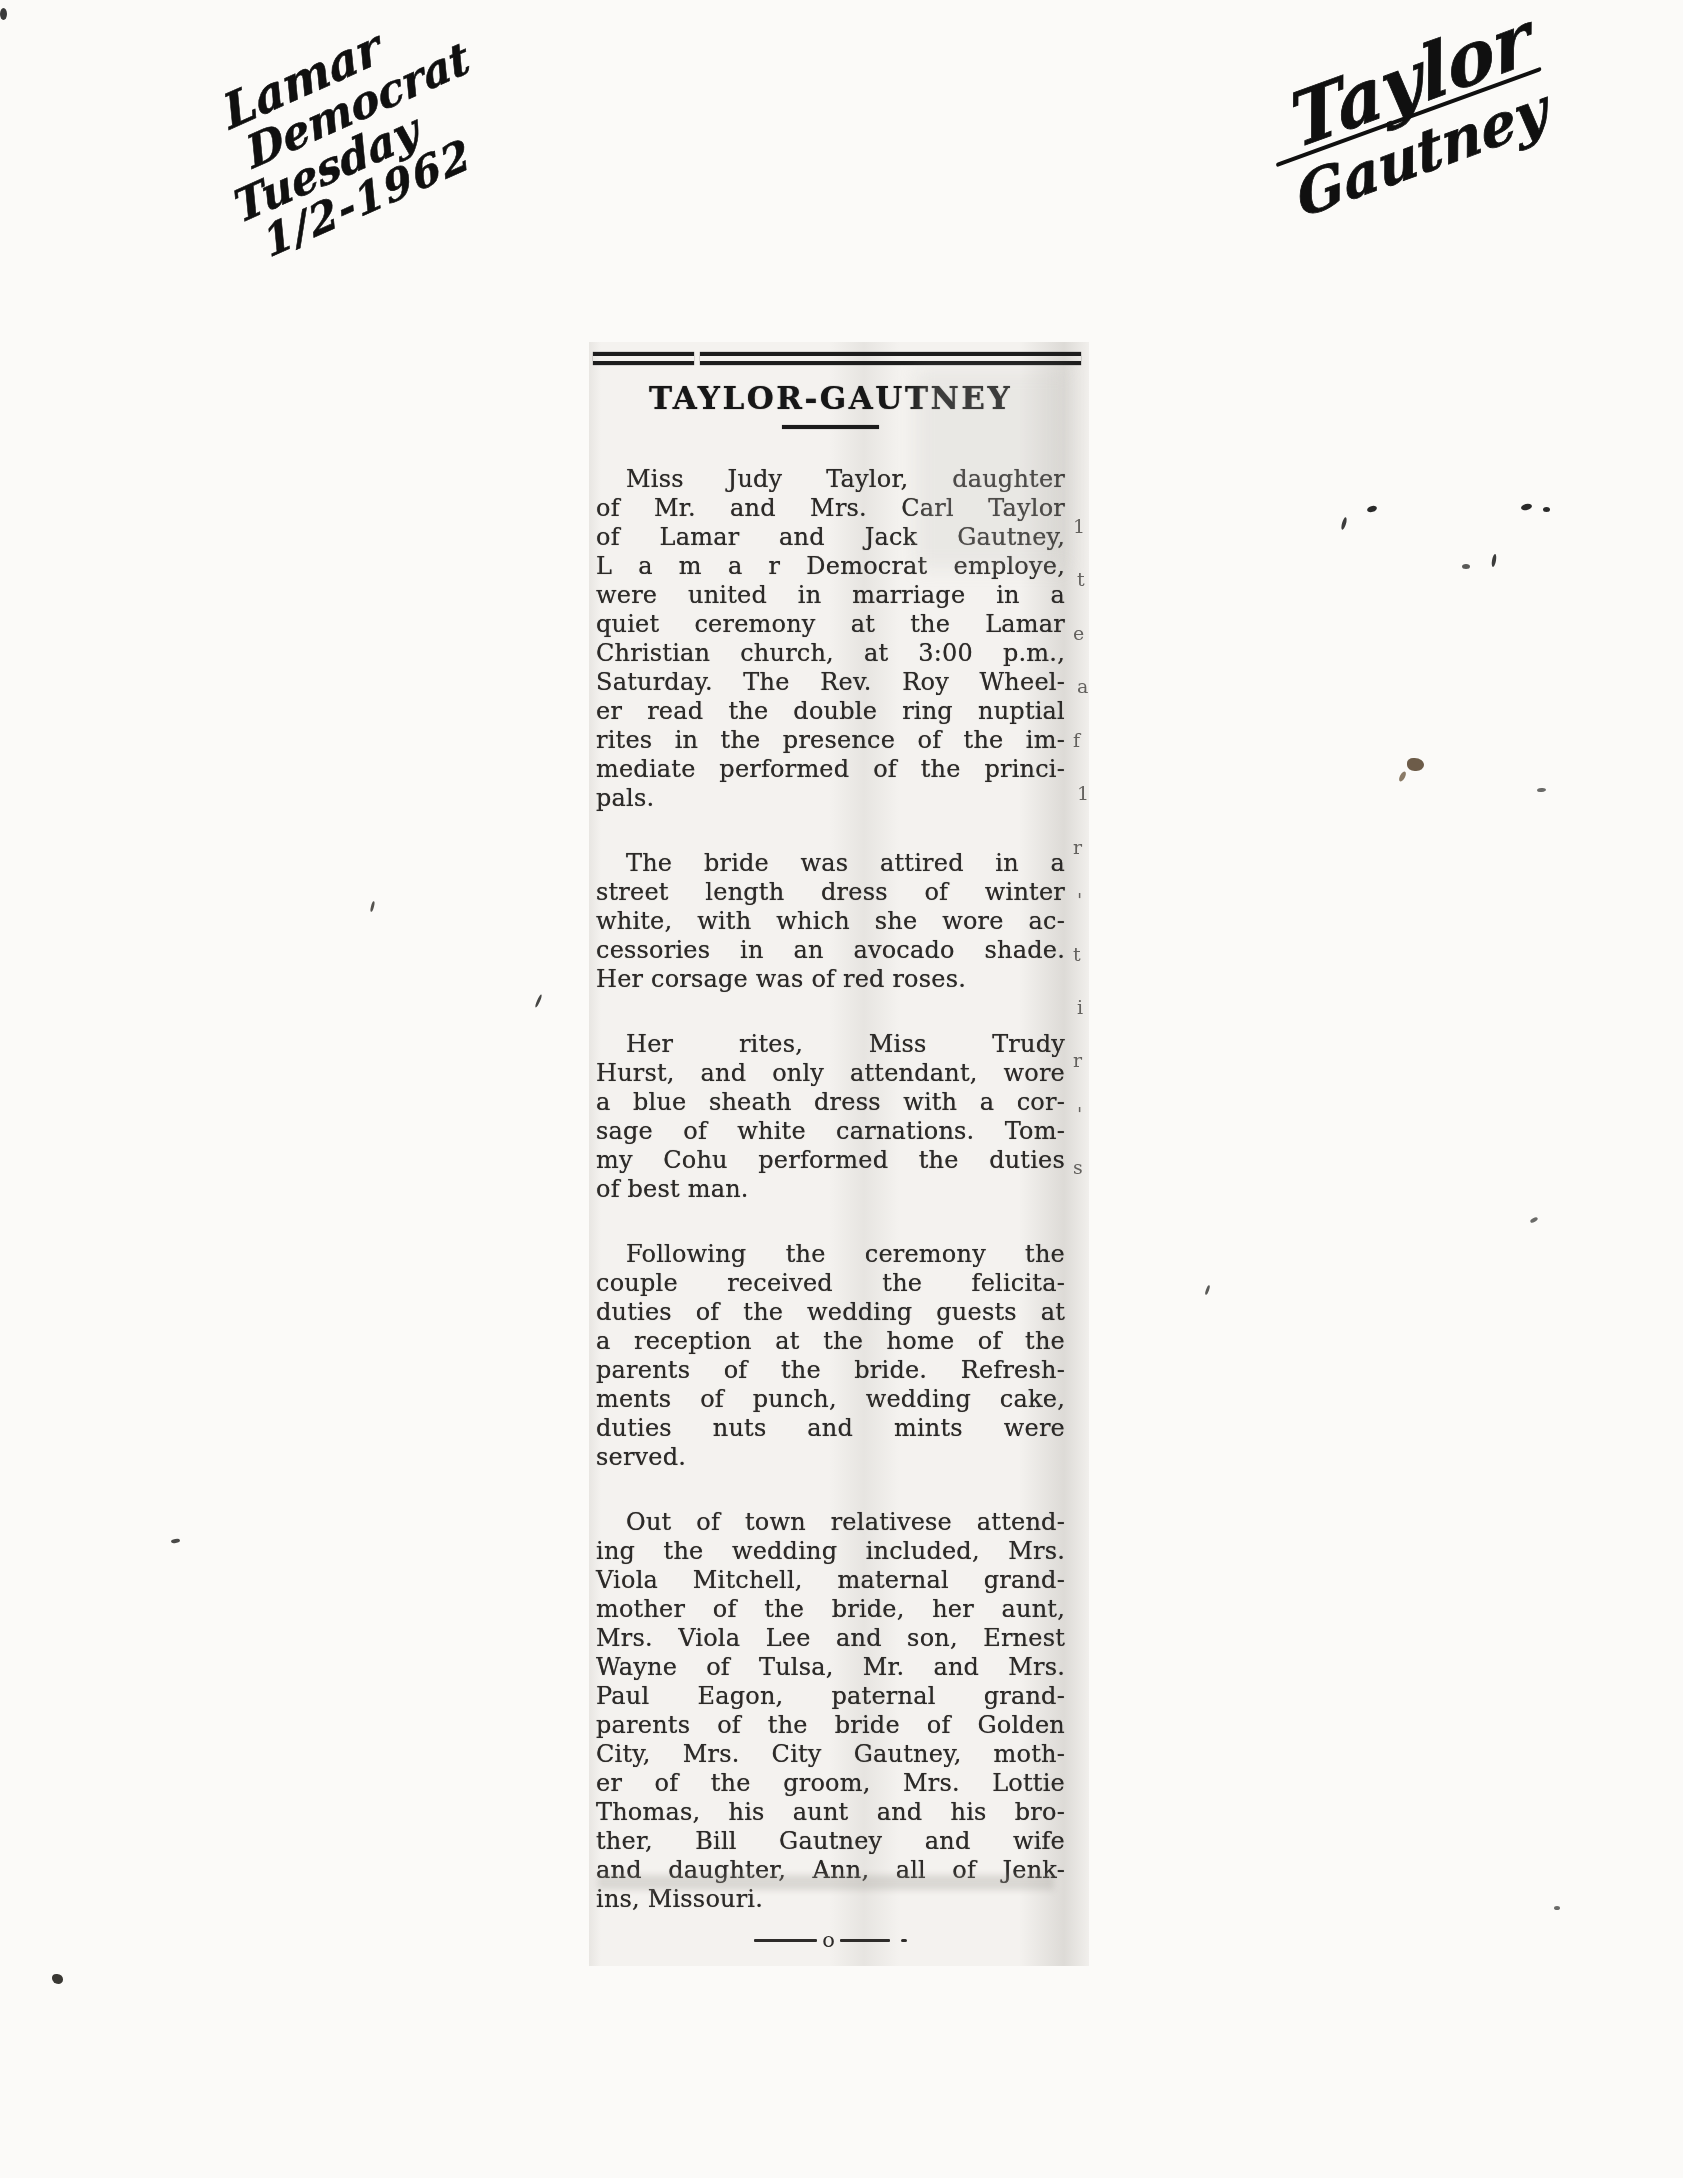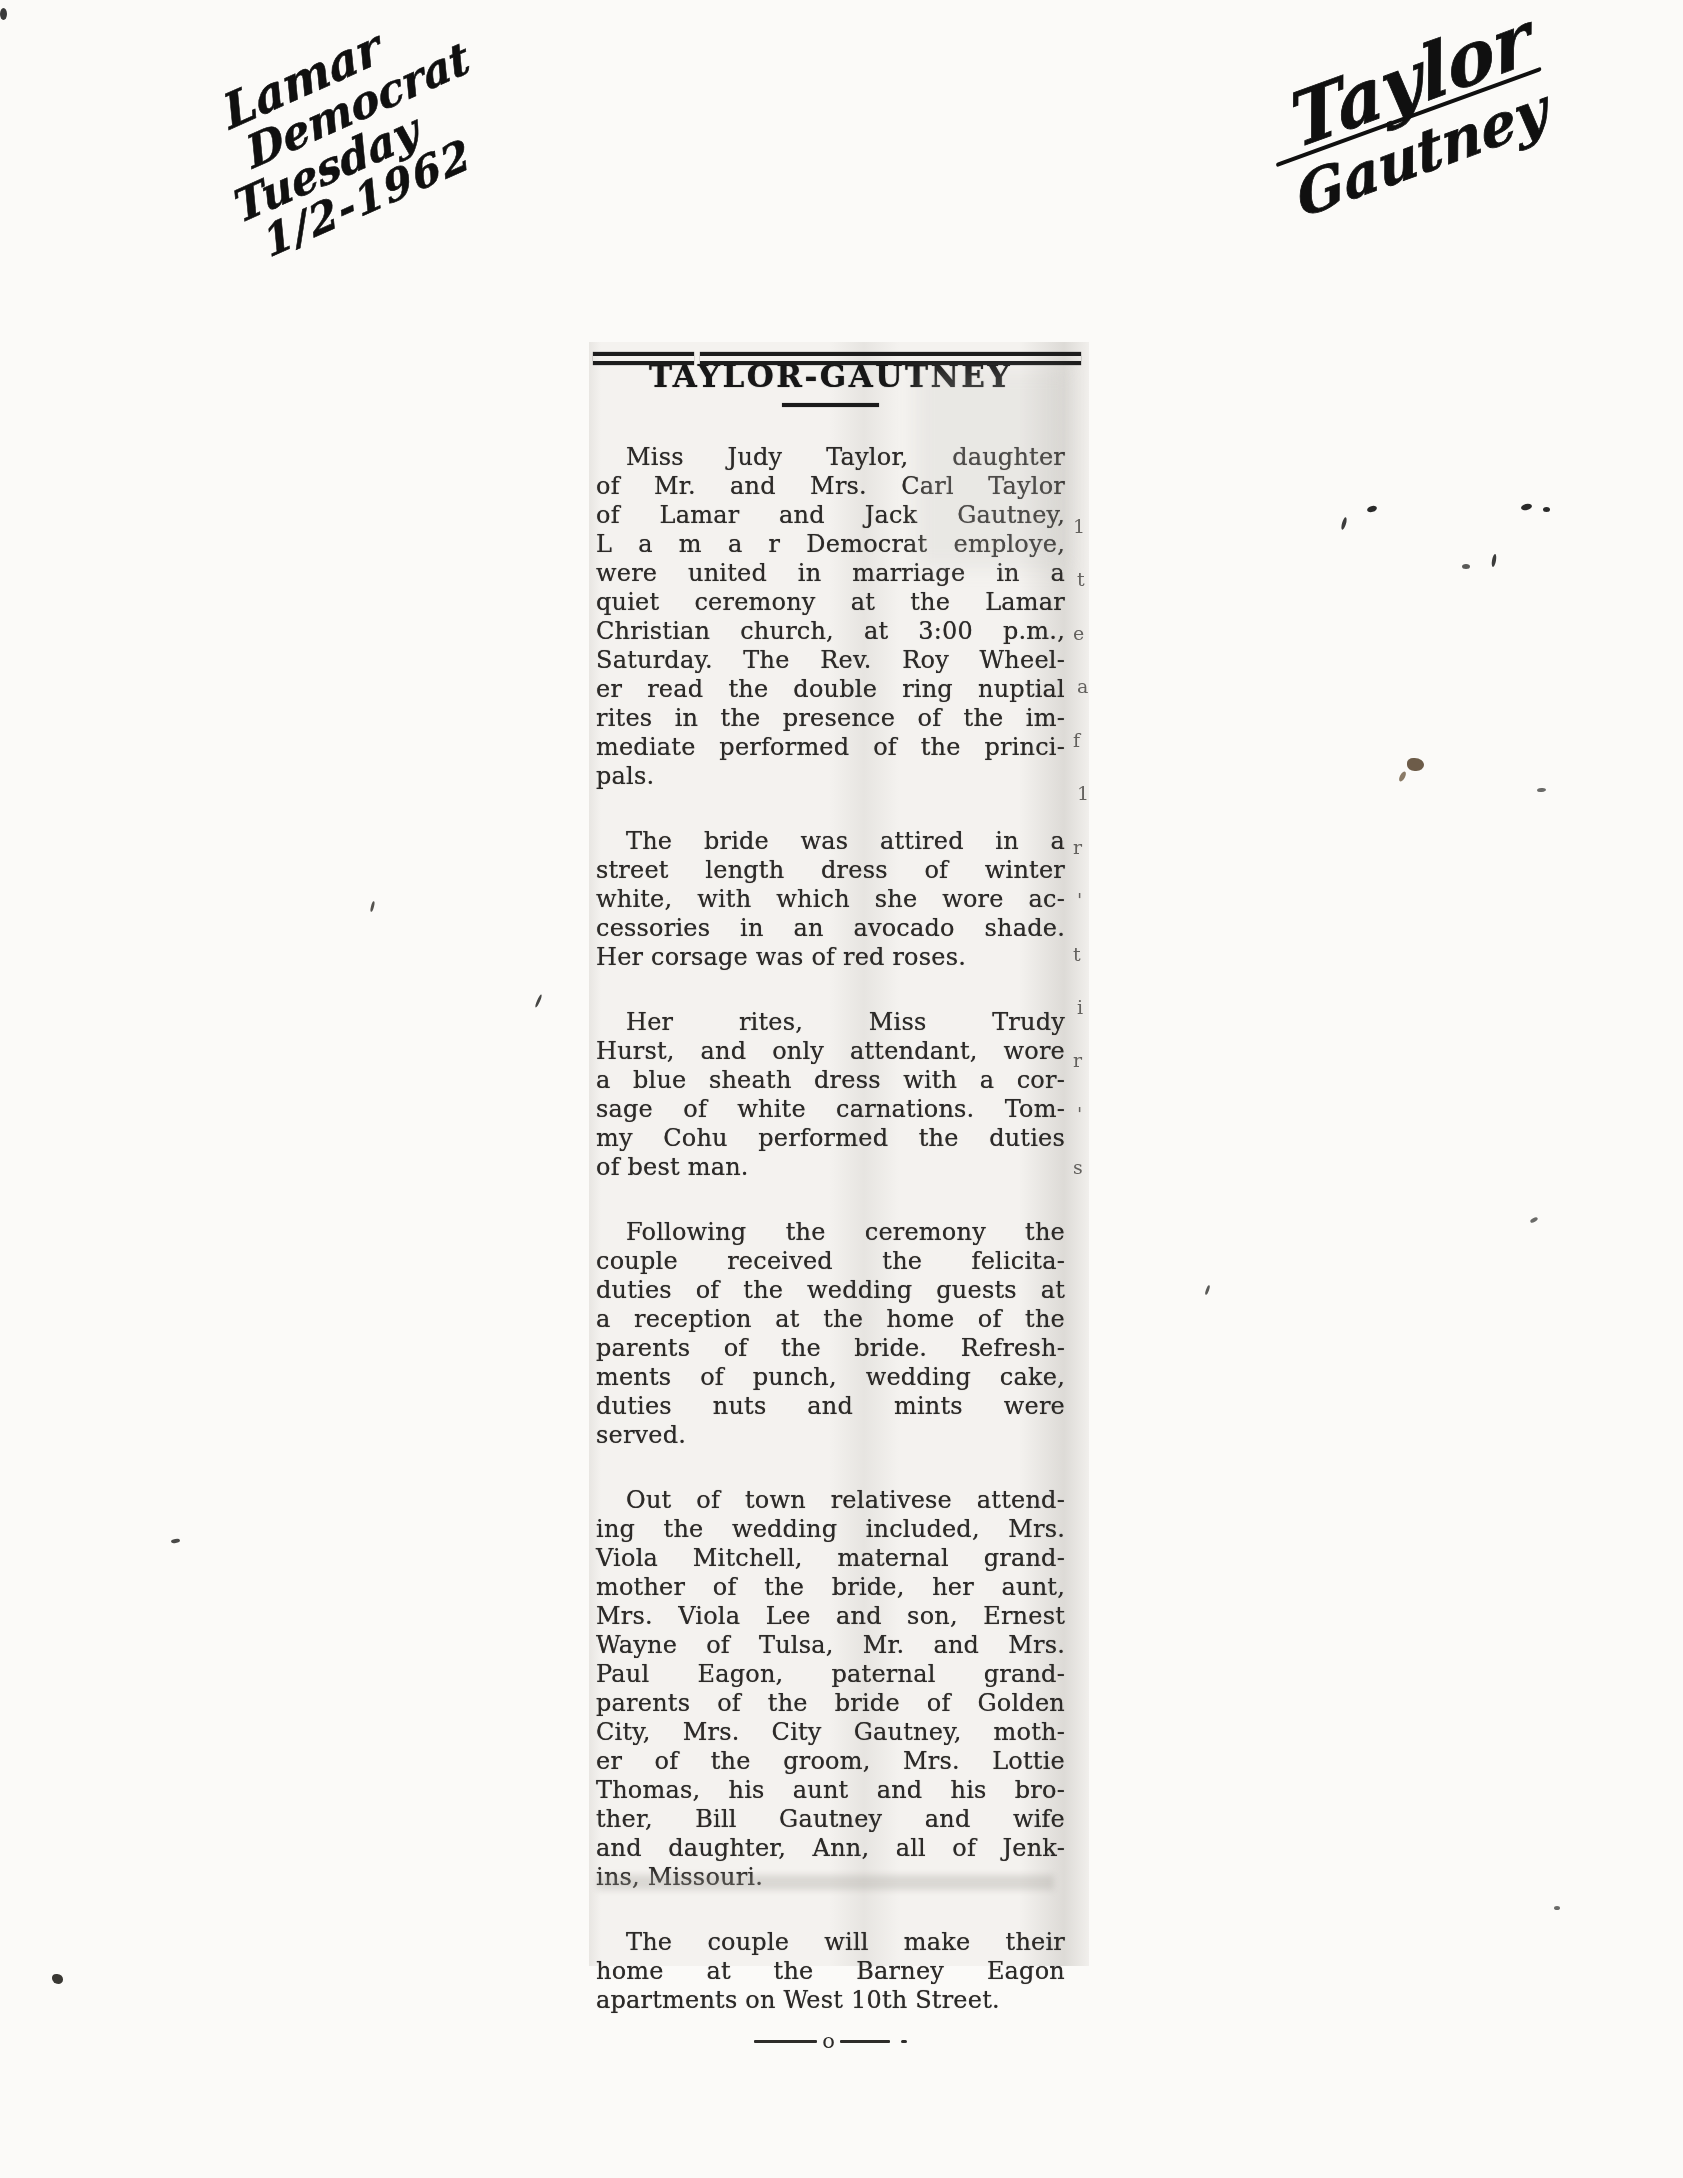--- a/index.html
+++ b/index.html
@@ -52,21 +52,21 @@
   }
   .toprule{
     position:absolute;top:10px;height:5px;
     border-top:4px solid #1d1d1d;border-bottom:4px solid #1d1d1d;
     box-shadow:0 0 1px rgba(30,30,30,.8);
   }
   .toprule.seg1{left:4px;width:101px;}
   .toprule.seg2{left:111px;width:381px;}
 
   .headline{
-    margin-top:16px;
+    margin-top:38px;
     text-align:center;
     font-weight:bold;
     font-size:31px;
     letter-spacing:2.5px;
     color:#171717;
     text-shadow:0 0 1px rgba(40,40,40,.85);
   }
   .headrule{width:97px;height:4px;background:#1b1b1b;margin:9px auto 0 auto;box-shadow:0 0 1px rgba(30,30,30,.7);}
 
   .article-body{margin-top:14px;font-size:24px;letter-spacing:0.2px;
@@ -179,25 +179,20 @@
           <div class="aline">Mrs. Viola Lee and son, Ernest</div>
           <div class="aline">Wayne of Tulsa, Mr. and Mrs.</div>
           <div class="aline">Paul Eagon, paternal grand-</div>
           <div class="aline">parents of the bride of Golden</div>
           <div class="aline">City, Mrs. City Gautney, moth-</div>
           <div class="aline">er of the groom, Mrs. Lottie</div>
           <div class="aline">Thomas, his aunt and his bro-</div>
           <div class="aline">ther, Bill Gautney and wife</div>
           <div class="aline">and daughter, Ann, all of Jenk-</div>
           <div class="aline last">ins, Missouri.</div>
-        </div>
-        <div class="para">
-          <div class="aline first">The couple will make their</div>
-          <div class="aline">home at the Barney Eagon</div>
-          <div class="aline last">apartments on West 10th Street.</div>
         </div>
       </div>
 
     <div class="end-divider">
       <span class="dash d1"></span>
       <span class="end-o">o</span>
       <span class="dash d2"></span>
       <span class="dot"></span>
     </div>
 

